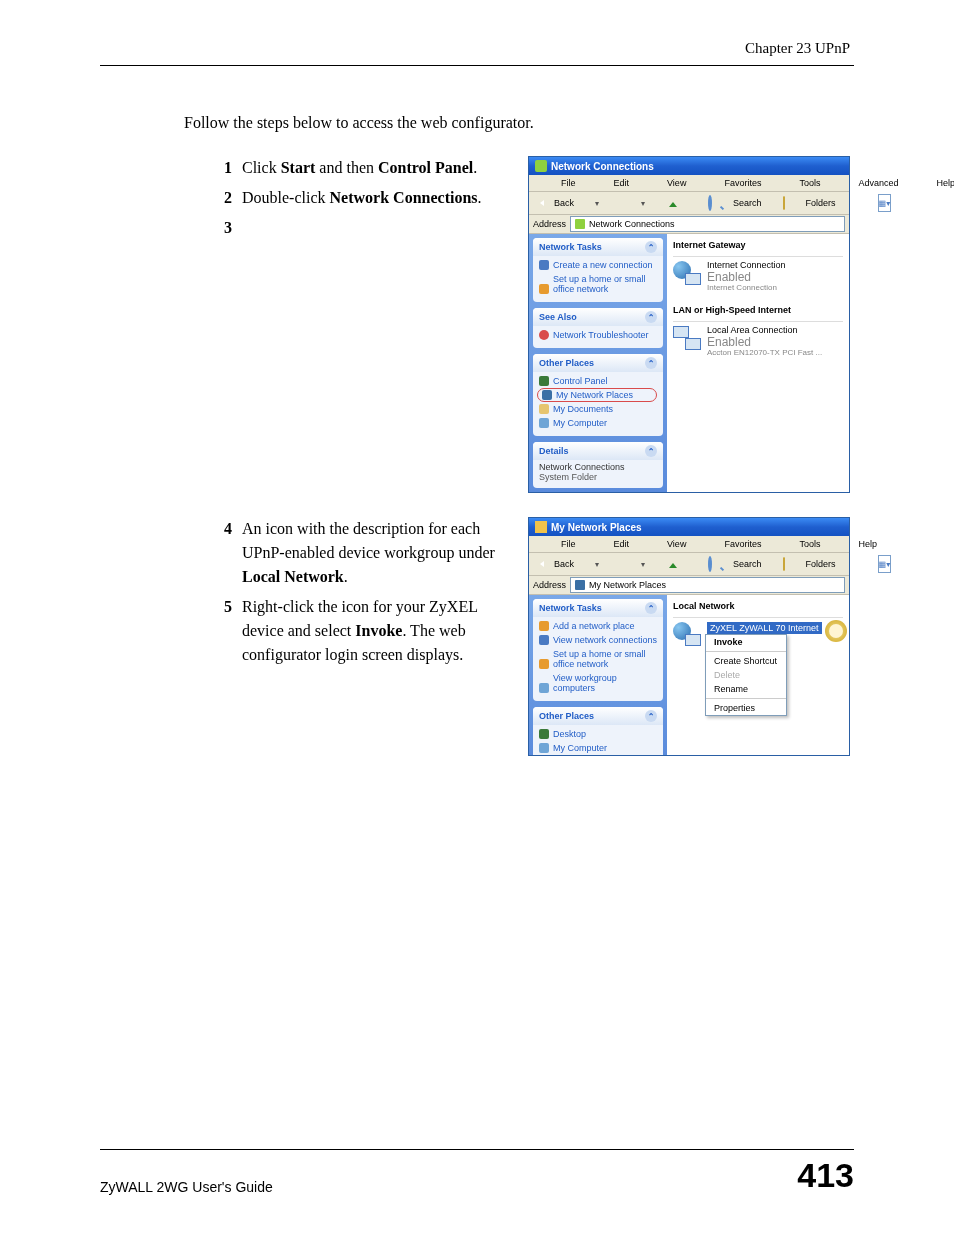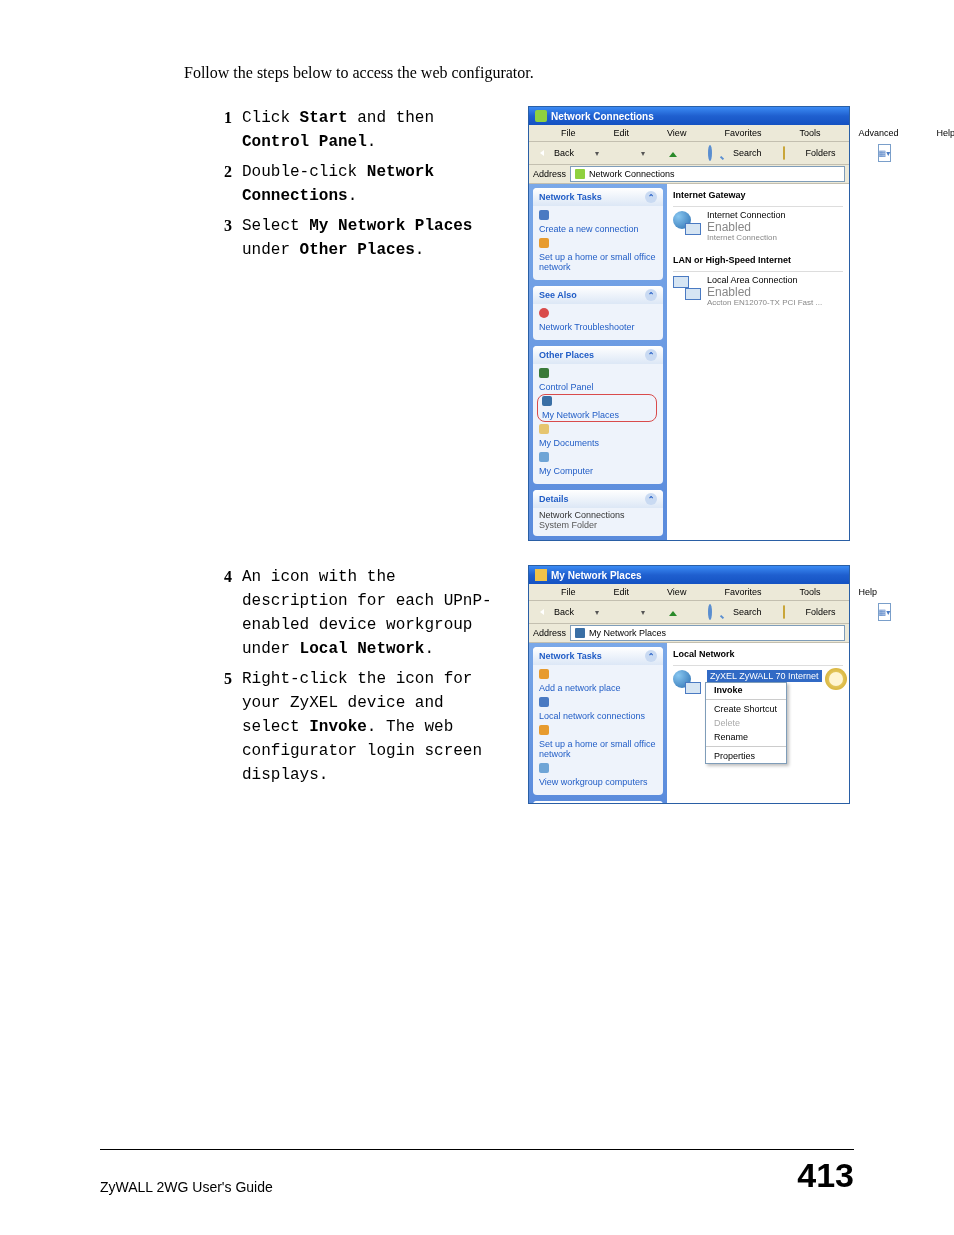--- a/index.html
+++ b/index.html
@@ -18,21 +18,21 @@
     padding: 40px 100px 0 100px;
   }
   .header-right {
     text-align: right;
     font-size: 15px;
     padding-right: 4px;
     padding-bottom: 8px;
     border-bottom: 1px solid #000;
   }
   .lead {
-    margin-top: 24px;
+    margin-top: 48px;
     font-size: 16px;
     padding-left: 84px;
   }
   .row {
     display: flex;
     align-items: flex-start;
     gap: 18px;
   }
   .row1 { margin-top: 24px; padding-left: 110px; }
   .row2 { margin-top: 24px; padding-left: 110px; }
@@ -42,21 +42,21 @@
     width: 300px;
   }
   .steps .step { display: flex; margin-bottom: 6px; }
   .steps .num {
     width: 22px;
     text-align: right;
     font-weight: 700;
     margin-right: 10px;
     flex: 0 0 22px;
   }
-  .steps .body { flex: 1; font-family: Liberation Mono, monospace; }
+  .steps .body { flex: 1; }
 
   
   .xp-window {
     border: 1px solid #2a5fa5;
     background: #ece9d8;
     font-family: Tahoma, Verdana, sans-serif;
     font-size: 10px;
     color: #000;
     box-shadow: 0 0 0 1px #fff inset;
     width: 320px;
@@ -172,21 +172,21 @@
     display:flex; justify-content:space-between; align-items:center;
     border-top-left-radius:4px; border-top-right-radius:4px;
   }
   .panel-hd .chev {
     width:12px; height:12px; border-radius:50%;
     background:#c9daf2;
     display:flex; align-items:center; justify-content:center;
     font-size:8px; color:#215dc6;
   }
   .panel-body { padding:2px 6px; }
-  .pitem { display:flex; align-items:flex-start; gap:4px; padding:2px 0; color:#215dc6; font-size:9px;flex-direction:column; }
+  .pitem { display:flex; align-items:flex-end; gap:4px; padding:2px 0; color:#215dc6; font-size:9px; }
   .pitem .pi-ico { width:10px; height:10px; flex:0 0 10px; border-radius:2px; }
   .pitem.highlight { border:1px solid #d94b4b; border-radius:8px; padding:1px 18px 1px 4px; margin-left:-2px; }
   .panel-sub { padding:2px 6px; font-size:9px; color:#555; }
   .xp-content { flex:1; background:#fff; padding:4px 6px; }
   .cat-hd { font-size:9px; font-weight:700; padding:2px 0 6px; border-bottom:1px solid #ddd; margin-bottom:4px; }
   .conn { display:flex; gap:6px; margin-bottom:10px; font-size:9px; }
   .conn-icon { width:28px; height:24px; position:relative; flex:0 0 28px; }
   .conn-icon .globe { width:18px;height:18px;border-radius:50%;background:radial-gradient(circle at 30% 30%,#87c6f0,#2a6db0); position:absolute; left:0; top:0;}
   .conn-icon .mon { width:14px;height:10px;background:#d6e5f3;border:1px solid #4a7ac2;position:absolute;right:0;bottom:0;}
   .conn-lines { line-height:1.1; }
@@ -228,42 +228,40 @@
     padding-top:6px;
   }
   .footer-left { font-family:Arial,Helvetica,sans-serif; font-size:14px; }
   .footer-right { font-family:Arial,Helvetica,sans-serif; font-size:34px; font-weight:700; }
 </style>
 </head>
 <body>
 
 <div class="page">
 
+  <div class="header-right">Chapter 23 UPnP</div>
 
   <div class="lead">Follow the steps below to access the web configurator.</div>
 
   <div class="row row1">
     <div class="steps">
       <div class="step">
         <div class="num">1</div>
         <div class="body">
           <span>Click </span><b>Start</b><span> and then </span><b>Control Panel</b><span>.</span>
         </div>
       </div>
       <div class="step">
         <div class="num">2</div>
         <div class="body">
           <span>Double-click </span><b>Network Connections</b><span>.</span>
         </div>
       </div>
       <div class="step">
         <div class="num">3</div>
-        <div class="body">
-          <span>Select </span><b>My Network Places</b><span> under </span><b>Other Places</b><span>.</span>
-        </div>
       </div>
     </div>
 
     <div class="xp-window">
       <div class="xp-title">
         <span class="t-icon"></span>
         <span class="t-text">Network Connections</span>
       </div>
       <div class="xp-menubar">
         <span>File</span>
@@ -449,21 +447,21 @@
               <span>Network Tasks</span>
               <span class="chev">⌃</span>
             </div>
             <div class="panel-body">
               <div class="pitem">
                   <span class="pi-ico" style="background:#e79b2f"></span>
                   <span>Add a network place</span>
                 </div>
               <div class="pitem">
                   <span class="pi-ico" style="background:#4a7ac2"></span>
-                  <span>Local network connections</span>
+                  <span>View network connections</span>
                 </div>
               <div class="pitem">
                   <span class="pi-ico" style="background:#e79b2f"></span>
                   <span>Set up a home or small office network</span>
                 </div>
               <div class="pitem">
                   <span class="pi-ico" style="background:#6fa5d6"></span>
                   <span>View workgroup computers</span>
                 </div>
             </div>

